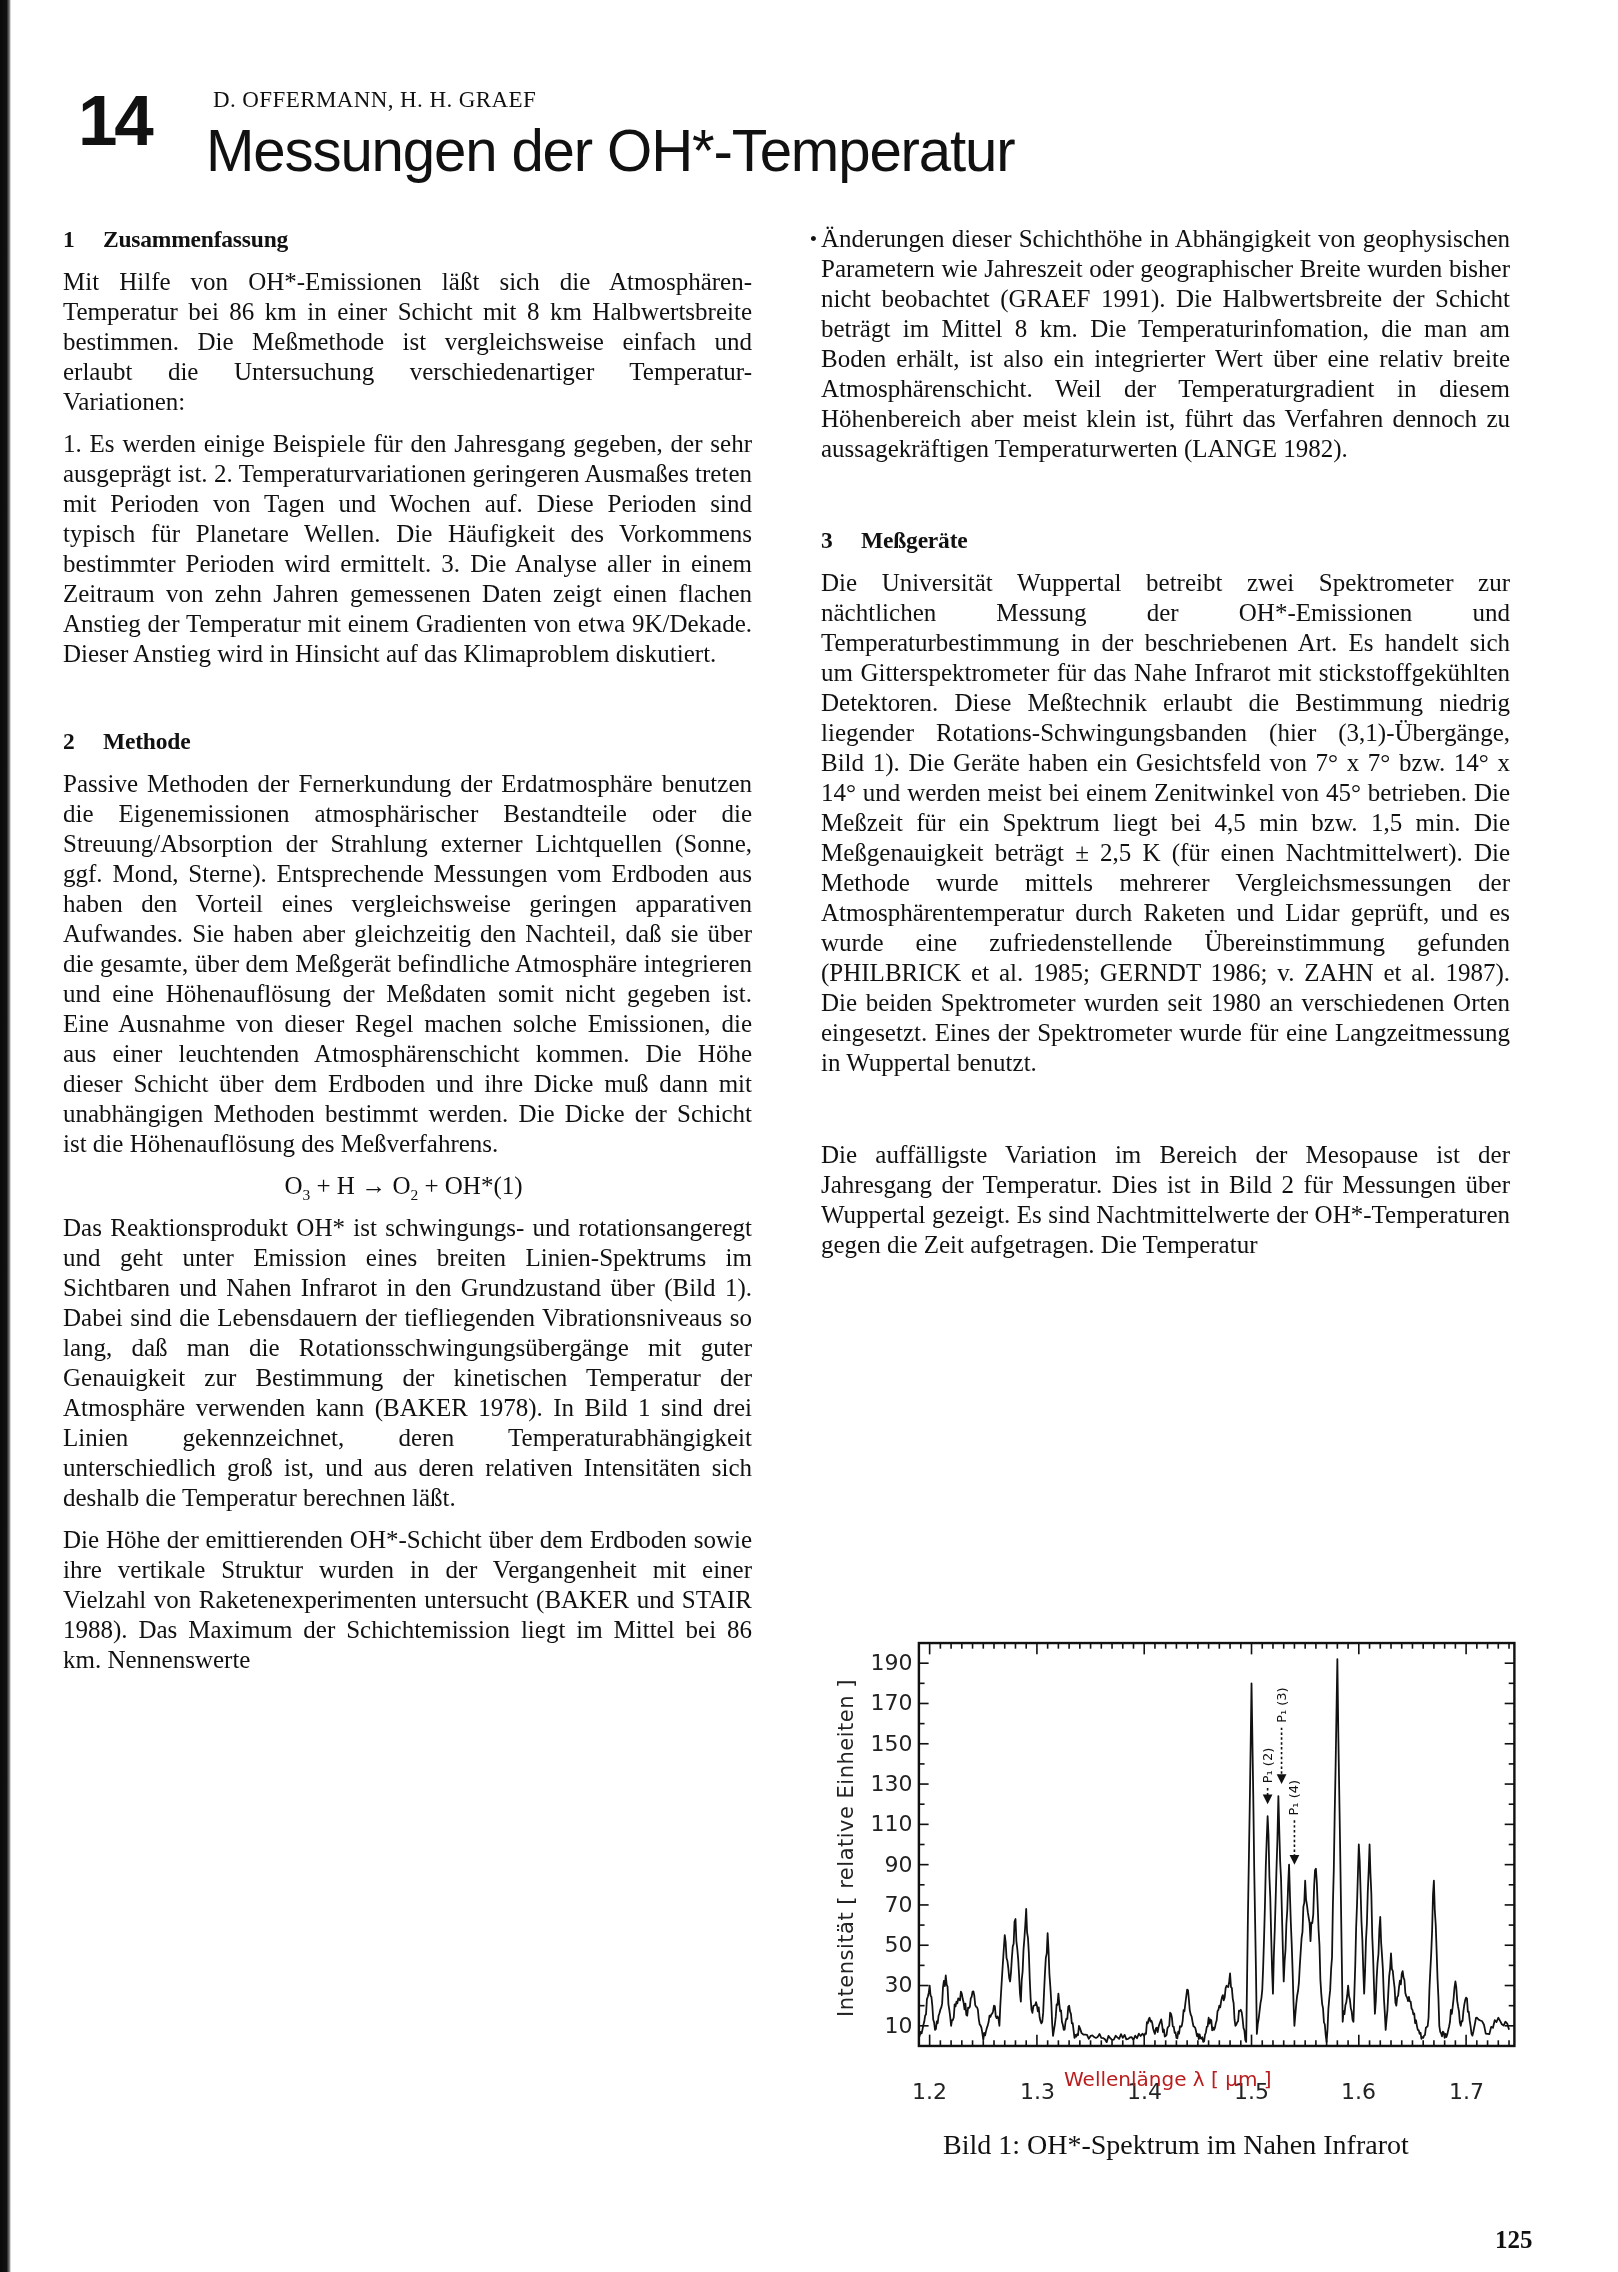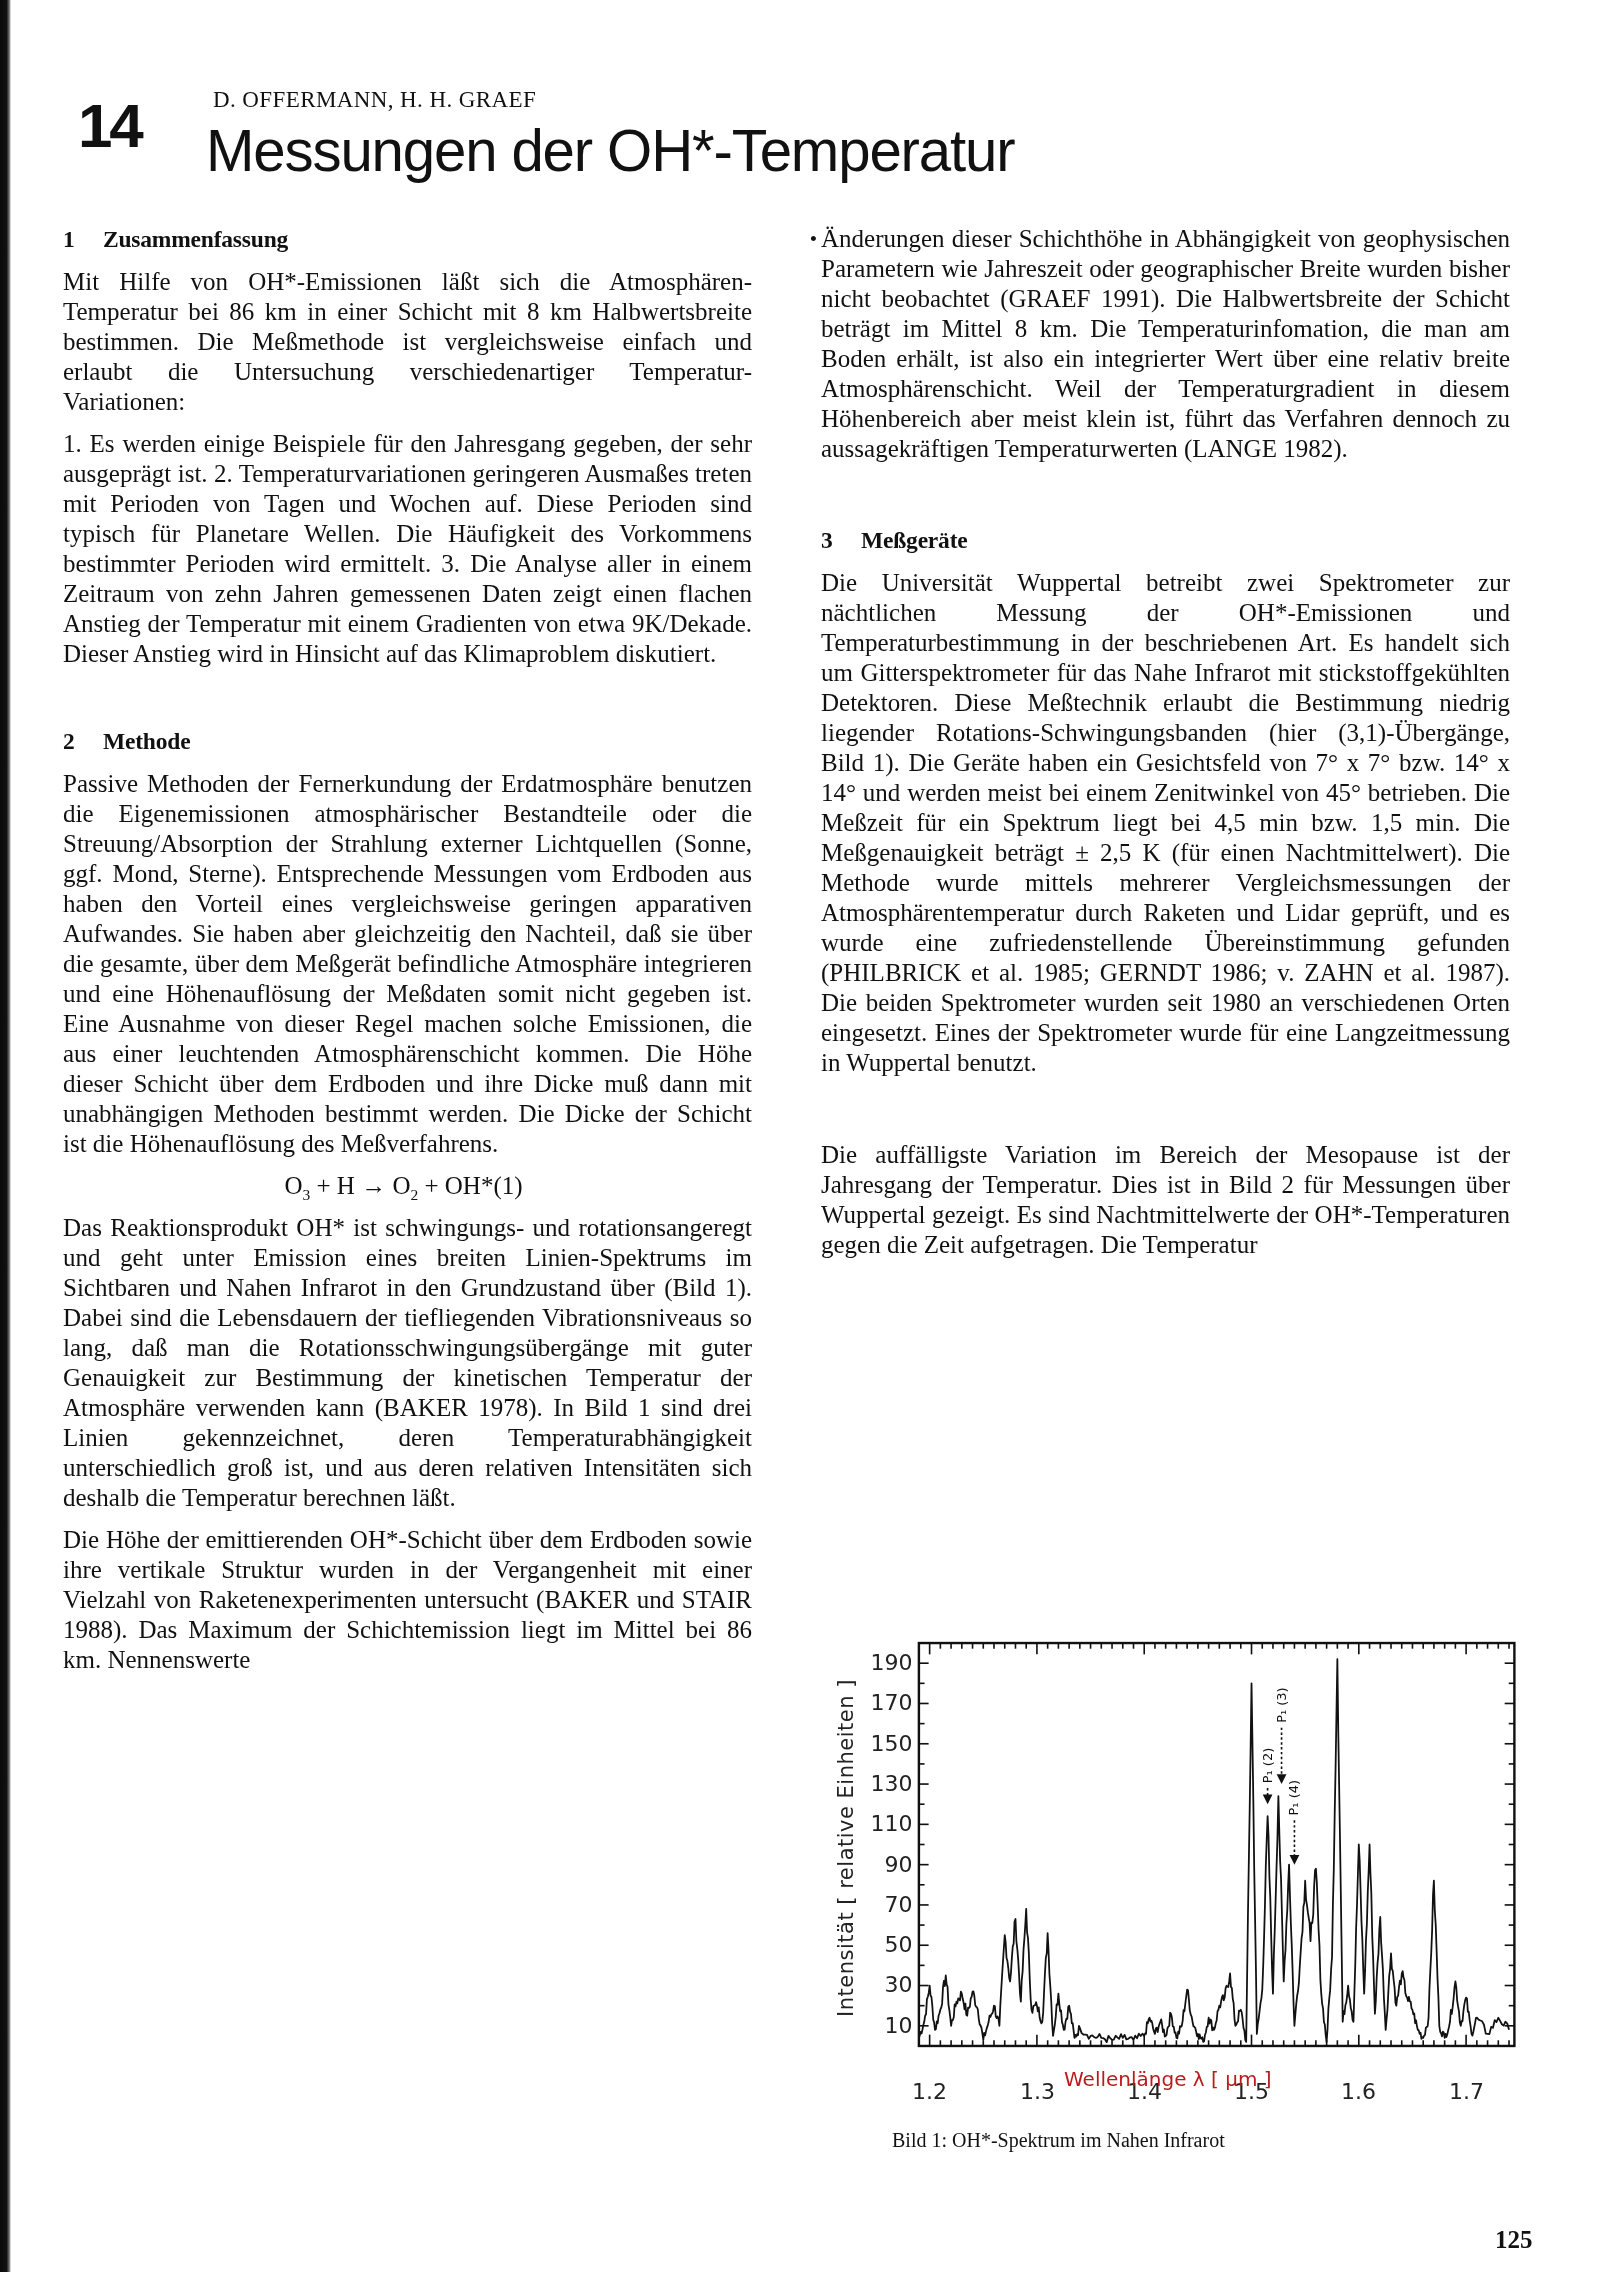--- a/index.html
+++ b/index.html
@@ -6,23 +6,23 @@
   body {
     width: 1618px; height: 2273px; position: relative; overflow: hidden;
     background: #ffffff; color: #111;
     font-family: "Liberation Serif", "DejaVu Serif", serif;
   }
   .scan-edge {
     position: absolute; left: 0; top: 0; width: 11.3px; height: 2273px;
     background: linear-gradient(to right, #0a0a0a 0, #111 60%, #777 85%, #fff 100%);
   }
   .chapter-num {
-    position: absolute; left: 78px; top: 95px;
+    position: absolute; left: 78px; top: 85px;
     font-family: "Liberation Sans", "DejaVu Sans", sans-serif;
-    font-weight: bold; font-size: 62px; line-height: 1; letter-spacing: -3.2px;
+    font-weight: bold; font-size: 71px; line-height: 1; letter-spacing: -3.2px;
   }
   .authors {
     position: absolute; left: 213px; top: 87px;
     font-size: 23px; letter-spacing: 0.4px;
   }
   .title {
     position: absolute; left: 206px; top: 121px;
     font-family: "Liberation Sans", "DejaVu Sans", sans-serif;
     font-size: 60px; line-height: 1; letter-spacing: -1.2px;
     transform: scaleX(0.97); transform-origin: left;
@@ -49,21 +49,21 @@
     font-family: "DejaVu Sans", sans-serif; font-size: 21px; letter-spacing: 0.5px; color: #222;
   }
   .xlabel {
     position: absolute; left: 243px; top: 437px;
     font-family: "DejaVu Sans", sans-serif; font-size: 20px; color: #b91c1c;
   }
   .ytick { position: absolute; width: 81px; text-align: right; left: 16px;
     font-family: "DejaVu Sans", sans-serif; font-size: 22px; color: #222; }
   .xtick { position: absolute; width: 65px; text-align: center; top: 421px;
     font-family: "DejaVu Sans", sans-serif; font-size: 22px; color: #222; margin-top: 28px; }
-  .caption { position: absolute; left: 892px; top: 2129px; font-size: 20px; }
+  .caption { position: absolute; left: 943px; top: 2129px; font-size: 28px; }
   .page-num { position: absolute; left: 1495px; top: 2226px; font-size: 25px; font-weight: bold; }
 </style>
 </head>
 <body>
 
 <div class="scan-edge"></div>
 
 <div class="chapter-num">14</div>
 <div class="authors">D. OFFERMANN, H. H. GRAEF</div>
 <div class="title">Messungen der OH*-Temperatur</div>

